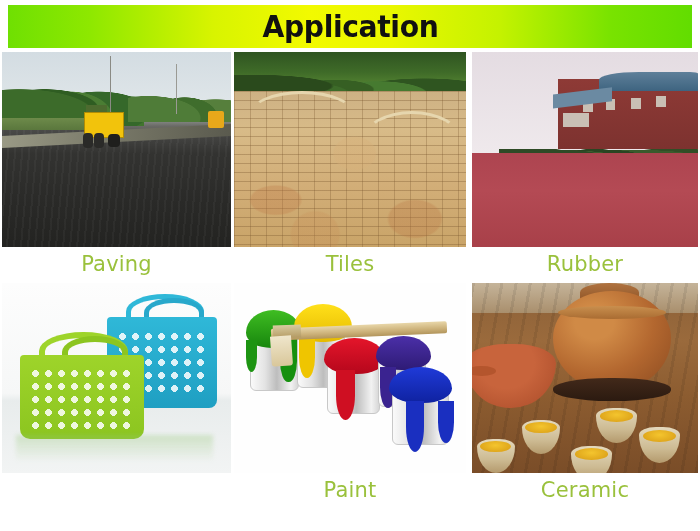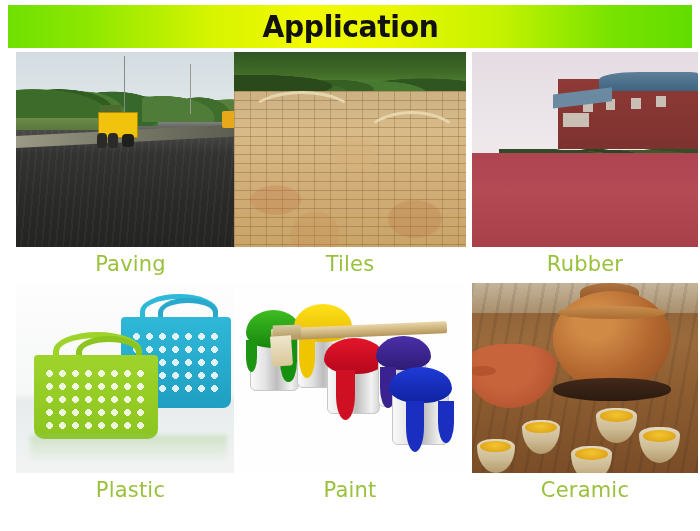--- a/index.html
+++ b/index.html
@@ -22,21 +22,21 @@
     font-family:"DejaVu Sans", sans-serif;
     font-weight:bold;font-size:30px;color:#111;
     letter-spacing:-0.4px;
     transform:scaleX(0.94);
   }
 
   
   .grid{position:absolute;left:0;top:52px;width:700px;}
   .row{position:relative;width:700px;height:231px;}
   .cell{position:absolute;top:0;width:232px;}
-  .cell.c1{left:16px;width:229px;}
+  .cell.c1{left:2px;width:229px;}
   .cell.c2{left:234px;width:232px;}
   .cell.c3{left:472px;width:226px;}
 
   .photo{
     position:relative;width:100%;height:195px;overflow:hidden;
     background:#ddd;
   }
   .caption{
     text-align:center;font-size:21px;color:#9ac13c;
     font-family:"DejaVu Sans", sans-serif;
@@ -288,21 +288,20 @@
           <div class="bk bk-blue">
             <div class="holes"></div>
           </div>
           <div class="bk-green-h"></div>
           <div class="bk-green-h2"></div>
           <div class="bk bk-green">
             <div class="holes"></div>
           </div>
           <div class="bk-refl"></div>
         </div>
-        <div class="caption">Plastic</div>
       </div>
 
       <div class="cell c2">
         <div class="photo paint">
 
           <div class="can" style="left:7%;top:30%;width:20%;height:26%;"></div>
           <div class="blob" style="left:5%;top:14%;width:24%;height:20%;background:linear-gradient(to bottom,#3fbd22,#17860d);"></div>
           <div class="drip" style="left:5%;top:30%;width:5%;height:17%;background:#1d9412;"></div>
           <div class="drip" style="left:20%;top:30%;width:7%;height:22%;background:#16900f;"></div>
 

